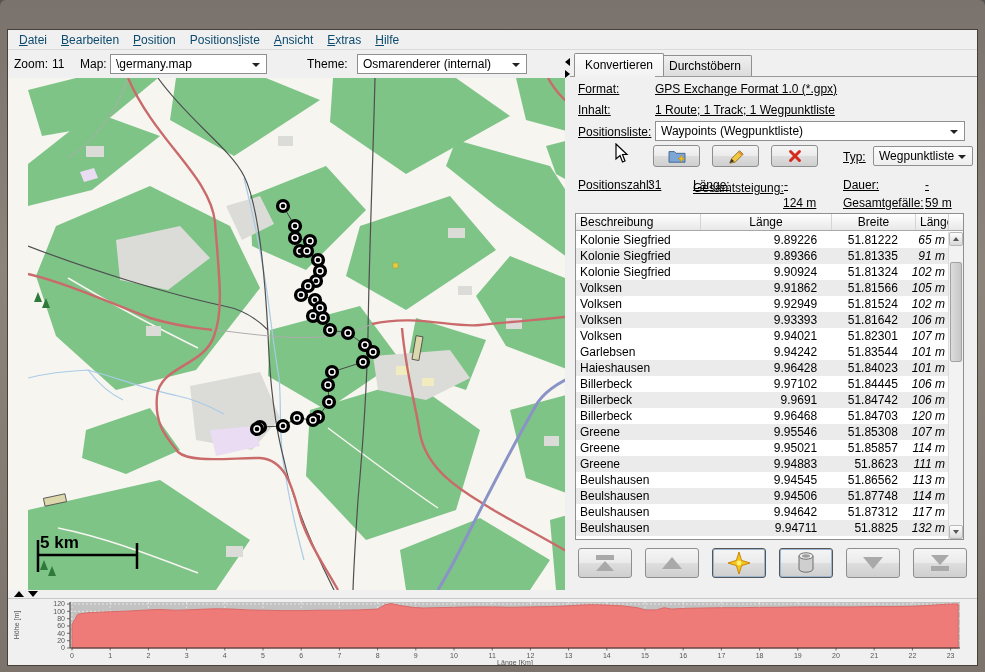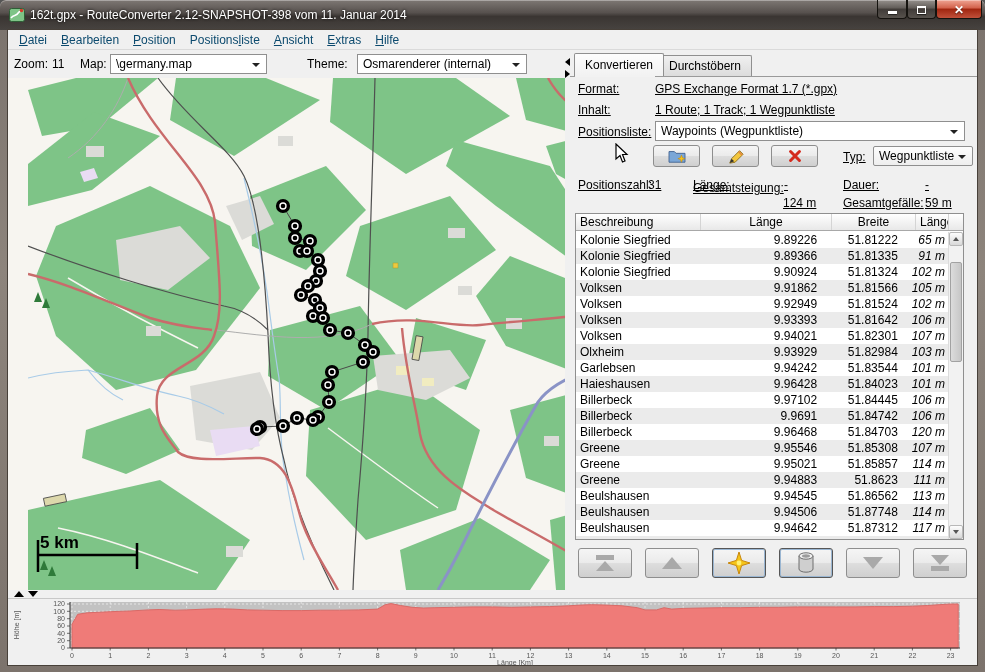--- a/index.html
+++ b/index.html
@@ -58,35 +58,20 @@
   .chart{position:absolute;left:8px;top:598px;width:969px;height:67px;background:#f0f0f0;border-top:1px solid #c8c8c8;}
   .ctick{font-size:7px;fill:#555;}
   u{text-decoration:underline;}
   .cursor-arrow{position:absolute;z-index:5;}
 </style>
 </head>
 <body>
 
 <div class="window">
 
-  <div class="titlebar">
-    <svg class="app-icon" viewBox="0 0 16 16">
-      <rect x="0.5" y="1.5" width="15" height="13" rx="2" fill="#7ec487" stroke="#2e5e36"></rect>
-      <path d="M2,11 C5,7 7,10 10,5 L13,3" fill="none" stroke="#fff" stroke-width="1.6"></path>
-      <circle cx="12.5" cy="3.5" r="1.8" fill="#d43b2a"></circle>
-    </svg>
-    <div class="title-text">162t.gpx - RouteConverter 2.12-SNAPSHOT-398 vom 11. Januar 2014</div>
-    <div class="winbtn" style="left:877px;width:30px;">
-        <span class="glyph-min"></span>
-      </div>
-    <div class="winbtn" style="left:907px;width:29px;">
-        <span class="glyph-max"></span>
-      </div>
-    <div class="winbtn close" style="left:936px;width:46px;"><span class="glyph-x">✕</span></div>
-  </div>
 
   <div class="appframe"></div>
 
   <div class="menubar">
       <span class="menu-item"><u>D</u>atei</span>
       <span class="menu-item"><u>B</u>earbeiten</span>
       <span class="menu-item"><u>P</u>osition</span>
       <span class="menu-item">Positions<u>l</u>iste</span>
       <span class="menu-item"><u>A</u>nsicht</span>
       <span class="menu-item"><u>E</u>xtras</span>
@@ -276,21 +261,21 @@
     <div class="tri tri-right"></div>
   </div>
 
   <div class="rpanel">
     <div class="tabline"></div>
     <div class="tab active" style="left:4px;">Konvertieren</div>
     <div class="tab inactive" style="left:88px;">Durchstöbern</div>
     <div class="tabfill"></div>
 
     <span class="rlabel" style="left:8px;top:32px;">Format:</span>
-    <span class="rlabel" style="left:85px;top:32px;">GPS Exchange Format 1.7 (*.gpx)</span>
+    <span class="rlabel" style="left:85px;top:32px;">GPS Exchange Format 1.0 (*.gpx)</span>
     <span class="rlabel" style="left:8px;top:53px;">Inhalt:</span>
     <span class="rlabel" style="left:85px;top:53px;">1 Route; 1 Track; 1 Wegpunktliste</span>
     <span class="rlabel" style="left:8px;top:75px;">Positionsliste:</span>
     <div class="combo" style="left:85px;top:71px;width:310px;">
       <span>Waypoints (Wegpunktliste)</span>
       <span class="arrow"></span>
     </div>
 
     <svg class="cursor-arrow" style="left:45px;top:93px;" width="14" height="20" viewBox="0 0 14 20">
       <path d="M1,1 L1,16 L5,12.5 L7.5,19 L10,18 L7.5,11.5 L12,11.5 Z" fill="#fff" stroke="#000" stroke-width="1.2"></path>
@@ -373,26 +358,20 @@
             <div class="tcell c0">Volksen</div>
             <div class="tcell c1">9.93393</div>
             <div class="tcell c2">51.81642</div>
             <div class="tcell c3">106 m</div>
           </div>
           <div class="trow">
             <div class="tcell c0">Volksen</div>
             <div class="tcell c1">9.94021</div>
             <div class="tcell c2">51.82301</div>
             <div class="tcell c3">107 m</div>
-          </div>
-          <div class="trow alt">
-            <div class="tcell c0">Olxheim</div>
-            <div class="tcell c1">9.93929</div>
-            <div class="tcell c2">51.82984</div>
-            <div class="tcell c3">103 m</div>
           </div>
           <div class="trow">
             <div class="tcell c0">Garlebsen</div>
             <div class="tcell c1">9.94242</div>
             <div class="tcell c2">51.83544</div>
             <div class="tcell c3">101 m</div>
           </div>
           <div class="trow alt">
             <div class="tcell c0">Haieshausen</div>
             <div class="tcell c1">9.96428</div>

